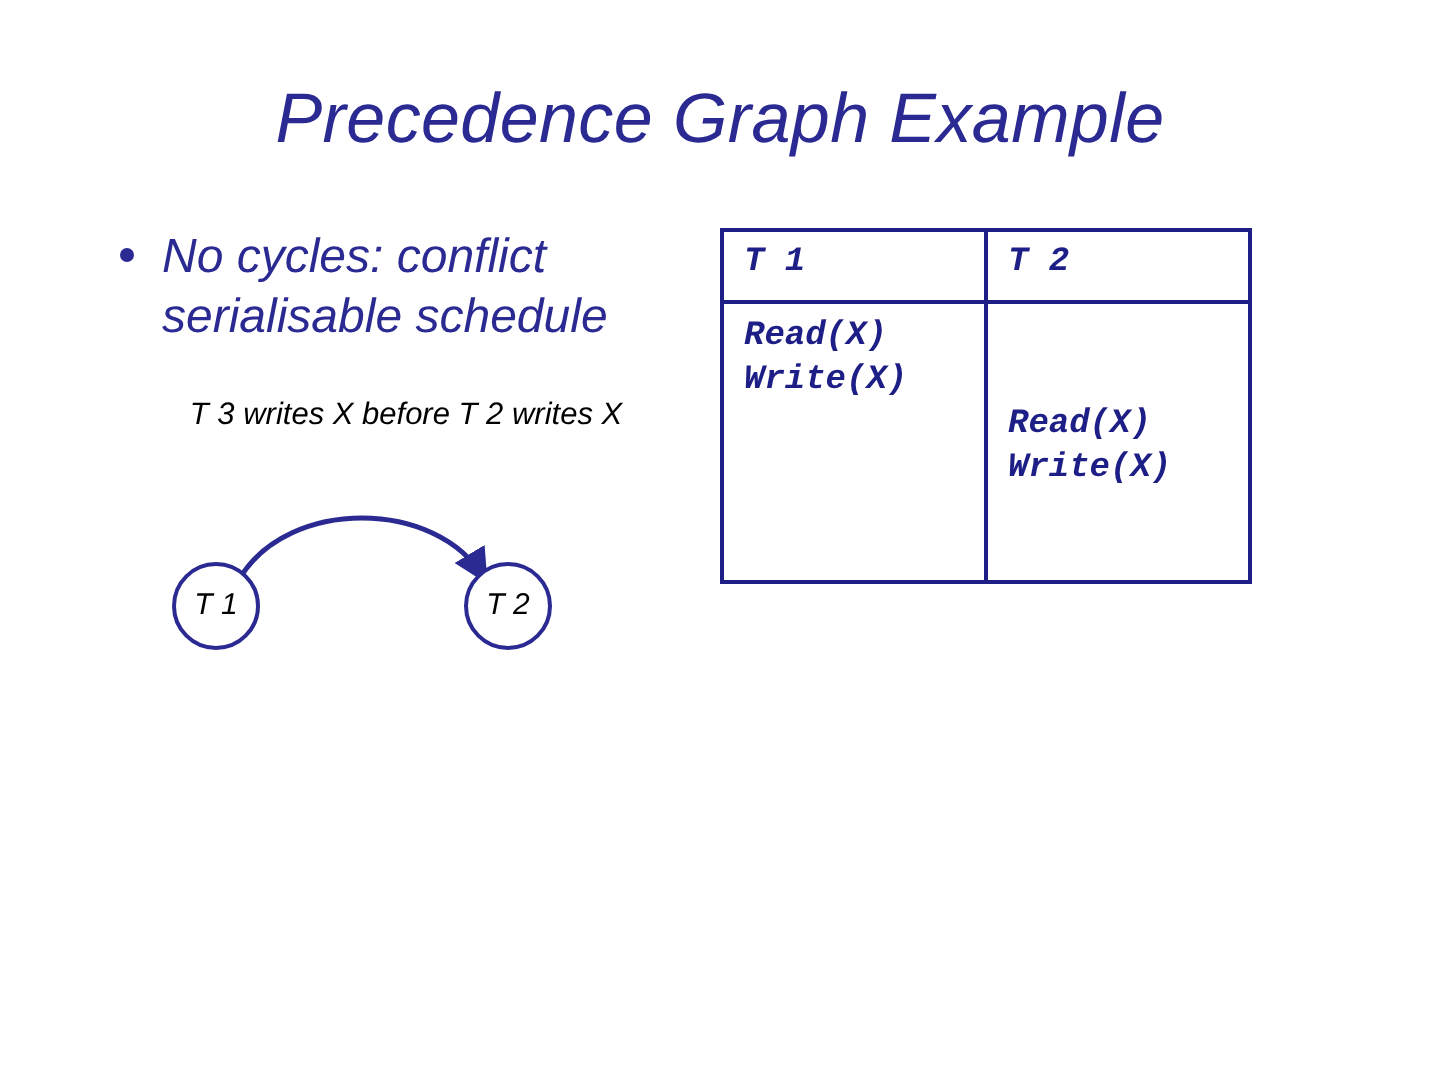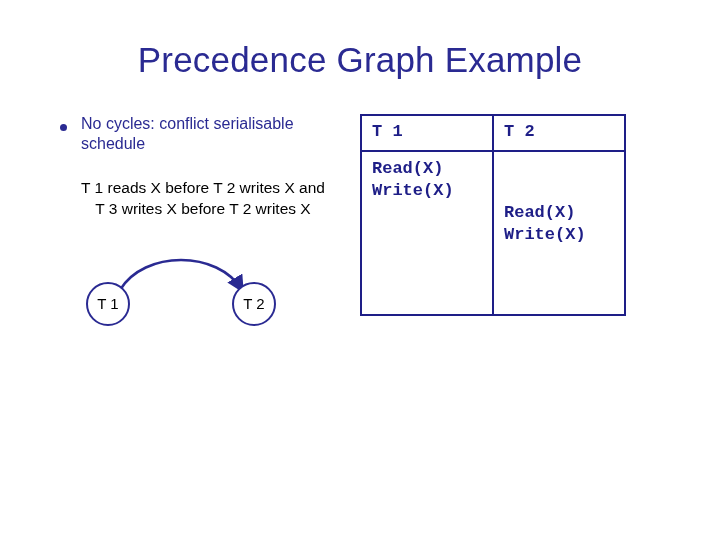--- a/index.html
+++ b/index.html
@@ -7,40 +7,41 @@
     margin: 0; padding: 0;
     width: 720px; height: 540px;
     background: #ffffff;
     font-family: Verdana, Geneva, sans-serif;
     color: #2b2b8b;
   }
   .slide {
     width: 720px; height: 540px;
     position: relative;
     padding: 40px 60px;
+    font-style: italic;
   }
   .title {
     font-size: 35px;
     font-weight: 400;
     text-align: center;
     margin: 0 0 34px 0;
     letter-spacing: 0.2px;
     color: #2a2a92;
   }
   .content {
     display: flex;
     flex-direction: row;
   }
   .left {
     width: 300px;
     padding-right: 14px;
   }
   .bullet {
     display: flex;
-    font-size: 16px;
+    font-size: 24px;
     line-height: 1.25;
     color: #2a2a92;
     margin-bottom: 24px;
   }
   .bullet .dot {
     flex: 0 0 auto;
     width: 7px; height: 7px;
     background: #2a2a92;
     border-radius: 50%;
     margin-top: 10px;
@@ -98,21 +99,21 @@
     font-family: "Courier New", Courier, monospace;
     font-weight: bold;
     font-size: 17px;
     color: #1e1e87;
   }
   .sched th {
     height: 36px;
     width: 50%;
   }
   .sched td {
-    height: 164px;
+    height: 140px;
     margin-left: 42px;
   }
   .ops div { line-height: 1.28; white-space: nowrap; }
   .ops.t2 { padding-top: 44px; }
 </style>
 </head>
 <body>
 
 <div class="slide">
 
@@ -121,21 +122,20 @@
   <div class="content">
 
     <div class="left">
 
       <div class="bullet">
         <span class="dot"></span>
         <span>No cycles: conflict serialisable schedule</span>
       </div>
 
       <div class="conflicts">
-        <div>T 1 reads X before T 2 writes X and</div>
         <div>T 3 writes X before T 2 writes X</div>
       </div>
 
       <div class="graph">
         <svg>
           <defs>
             <marker id="arrow" viewBox="0 0 10 10" refX="8" refY="5" markerWidth="7" markerHeight="7" orient="auto-start-reverse">
               <path d="M 0 0 L 10 5 L 0 10 z" fill="#2a2a92"></path>
             </marker>
           </defs>

